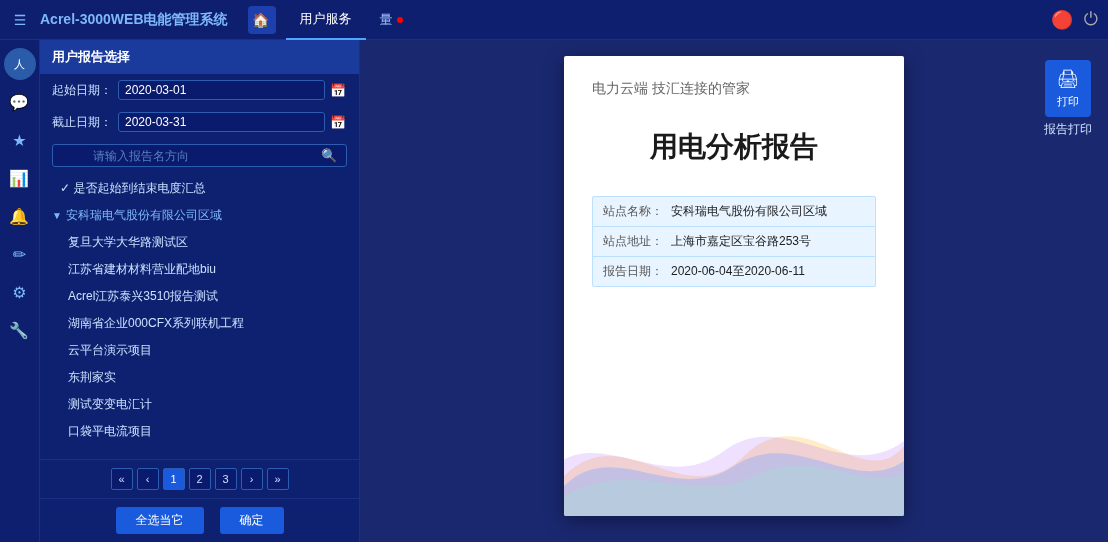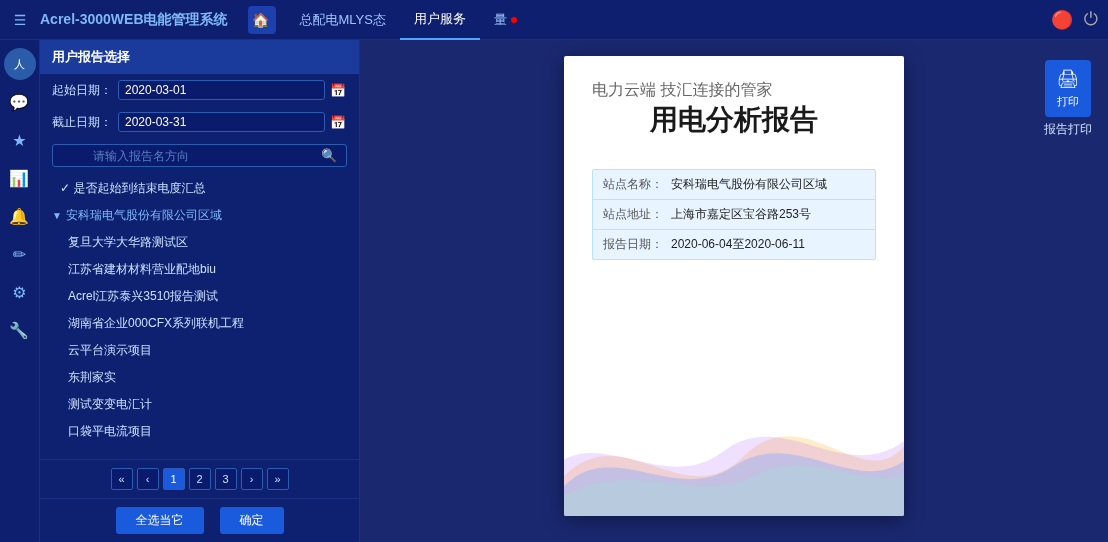--- a/index.html
+++ b/index.html
@@ -262,22 +262,23 @@
       width: 340px;
       min-height: 460px;
       background: #fff;
       border-radius: 2px;
       box-shadow: 0 4px 20px rgba(0,0,0,0.4);
       padding: 24px 28px;
       position: relative;
       overflow: hidden;
     }
     .report-top-text {
-      font-size: 16px;
+      font-size: 14px;
       color: #666;
+      margin-bottom: 30px;
       text-align: left;
     }
     .report-main-title {
       font-size: 28px;
       font-weight: bold;
       color: #1a1a1a;
       text-align: center;
       margin-bottom: 30px;
     }
     .report-info-table {
@@ -333,23 +334,20 @@
     .print-sub { color: #cce0ff; font-size: 12px; }
   </style>
 </head>
 <body>
 
 <div class="top-nav">
   <div class="nav-logo-icon">☰</div>
   <span class="nav-title">Acrel-3000WEB电能管理系统</span>
   <div class="nav-home-btn">🏠</div>
   <div class="nav-menu-items">
-    <div class="nav-menu-item">
-      <span>总配电MLYS态</span>
-    </div>
     <div class="nav-menu-item active">
       <span>用户服务</span>
     </div>
     <div class="nav-menu-item">
       <span>量</span>
       <span class="badge"></span>
     </div>
   </div>
   <div class="nav-right">
     <div class="nav-bell">🔴</div>

